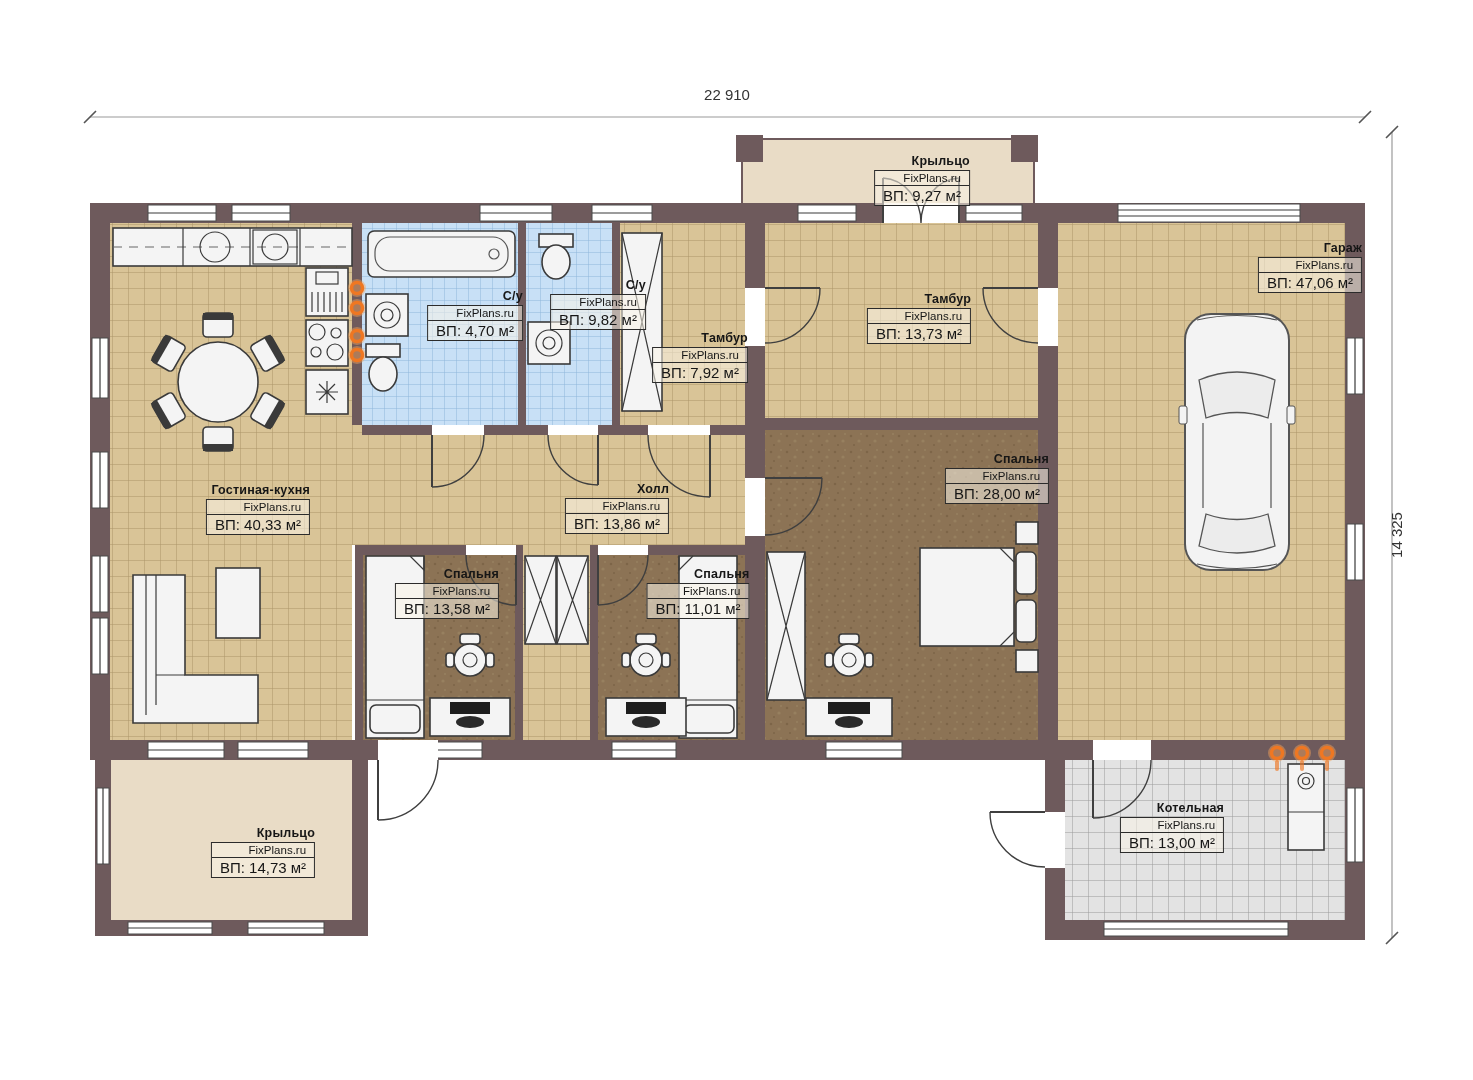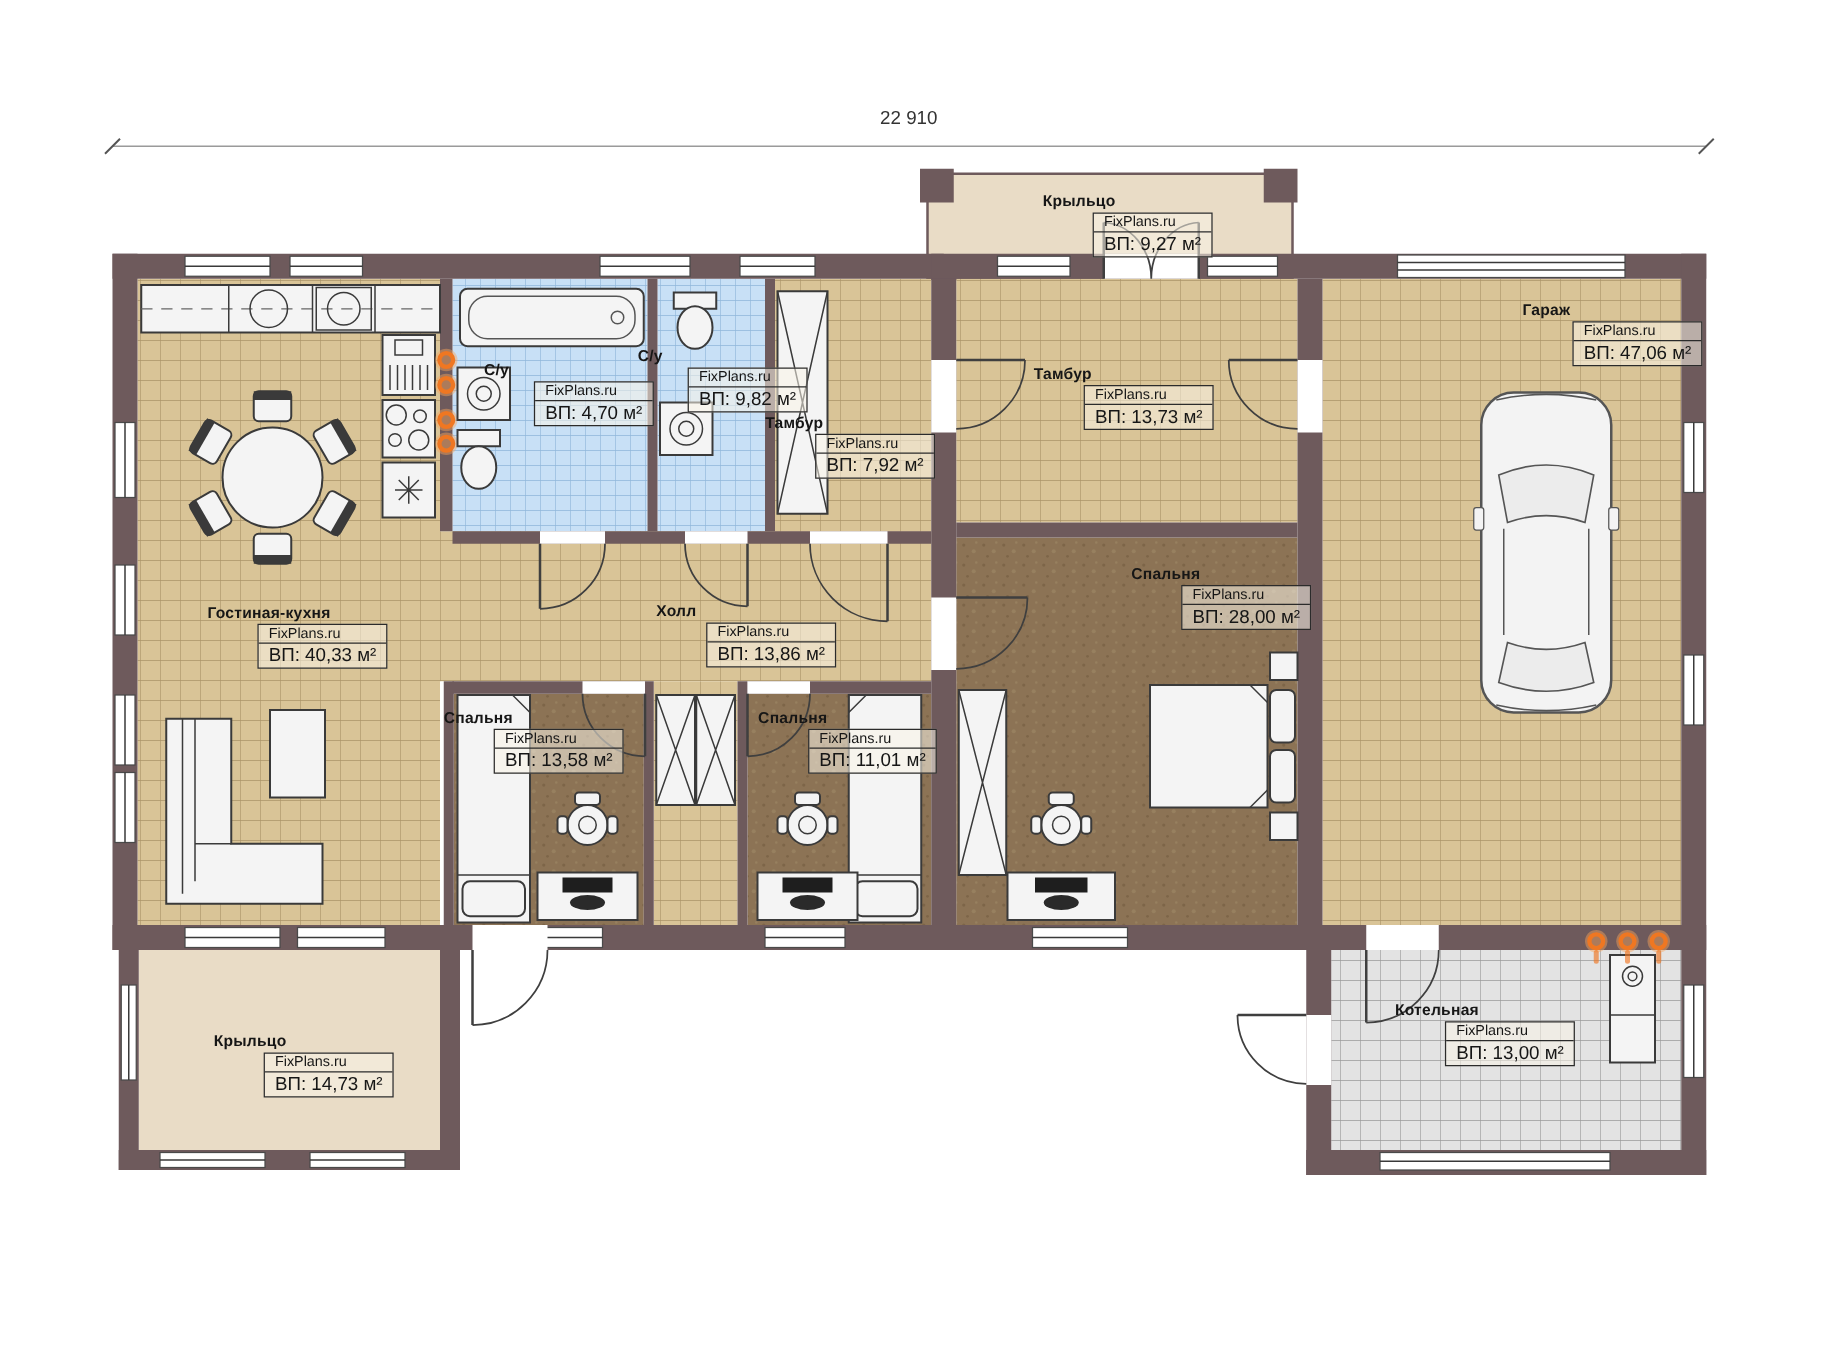--- a/index.html
+++ b/index.html
@@ -1,27 +1,27 @@
 <!DOCTYPE html>
 <html><head>
 <meta charset="utf-8">
 <style>
   html,body{margin:0;padding:0;background:#ffffff;font-family:"Liberation Sans",sans-serif;}
-  .plan{position:relative;width:1350px;height:1080px;background:#ffffff;overflow:hidden;padding-left:28px;}
+  .plan{position:relative;width:1473px;height:1080px;background:#ffffff;overflow:hidden;}
   .plan svg{position:absolute;left:0;top:0;}
   .fw{fill:#f4f4f4;stroke:#3a3a3a;stroke-width:1.6;}
   .ln{stroke:#3a3a3a;fill:none;stroke-width:1.2;}
   .wl{fill:#6e5a5c;}
   .win{fill:#ffffff;stroke:#4a4a4a;stroke-width:1;}
   .gap{fill:#ffffff;}
   .arc{fill:none;stroke:#3f3f3f;stroke-width:1.4;}
   .leaf{stroke:#3f3f3f;stroke-width:2;}
   .dimln{stroke:#9a9a9a;stroke-width:1.2;}
   .tick{stroke:#555;stroke-width:1.6;}
-  .room-label{position:absolute;transform:translateX(-50%);text-align:left;color:#161616;z-index:4;white-space:nowrap;}
+  .room-label{position:absolute;transform:translateX(-50%);text-align:right;color:#161616;z-index:4;white-space:nowrap;}
   .rname{font-weight:bold;font-size:12.5px;margin-bottom:2px;letter-spacing:.2px;}
   .rbox{display:inline-block;border:1.6px solid #2b2b2b;background:rgba(250,244,232,.55);margin-left:40px;}
   .rbrand{padding:1px 8px;font-size:11.5px;border-bottom:1.6px solid #2b2b2b;}
   .rarea{padding:1px 8px;font-size:15px;}
   .dim{position:absolute;font-size:15px;color:#333;z-index:4;}
   .dim-top{left:727px;top:86px;transform:translateX(-50%);}
   .dim-right{left:1396px;top:535px;transform:translate(-50%,-50%) rotate(-90deg);}
 </style>
 </head>
 <body>
@@ -462,21 +462,21 @@
     <div class="rarea">ВП: 11,01 м²</div>
   </div>
 </div>
 <div class="room-label" style="left:243px;top:826px">
   <div class="rname">Крыльцо</div>
   <div class="rbox">
     <div class="rbrand">FixPlans.ru</div>
     <div class="rarea">ВП: 14,73 м²</div>
   </div>
 </div>
-<div class="room-label" style="left:1188px;top:801px">
+<div class="room-label" style="left:1152px;top:801px">
   <div class="rname">Котельная</div>
   <div class="rbox">
     <div class="rbrand">FixPlans.ru</div>
     <div class="rarea">ВП: 13,00 м²</div>
   </div>
 </div>
 
 </div>
 
 </body></html>

